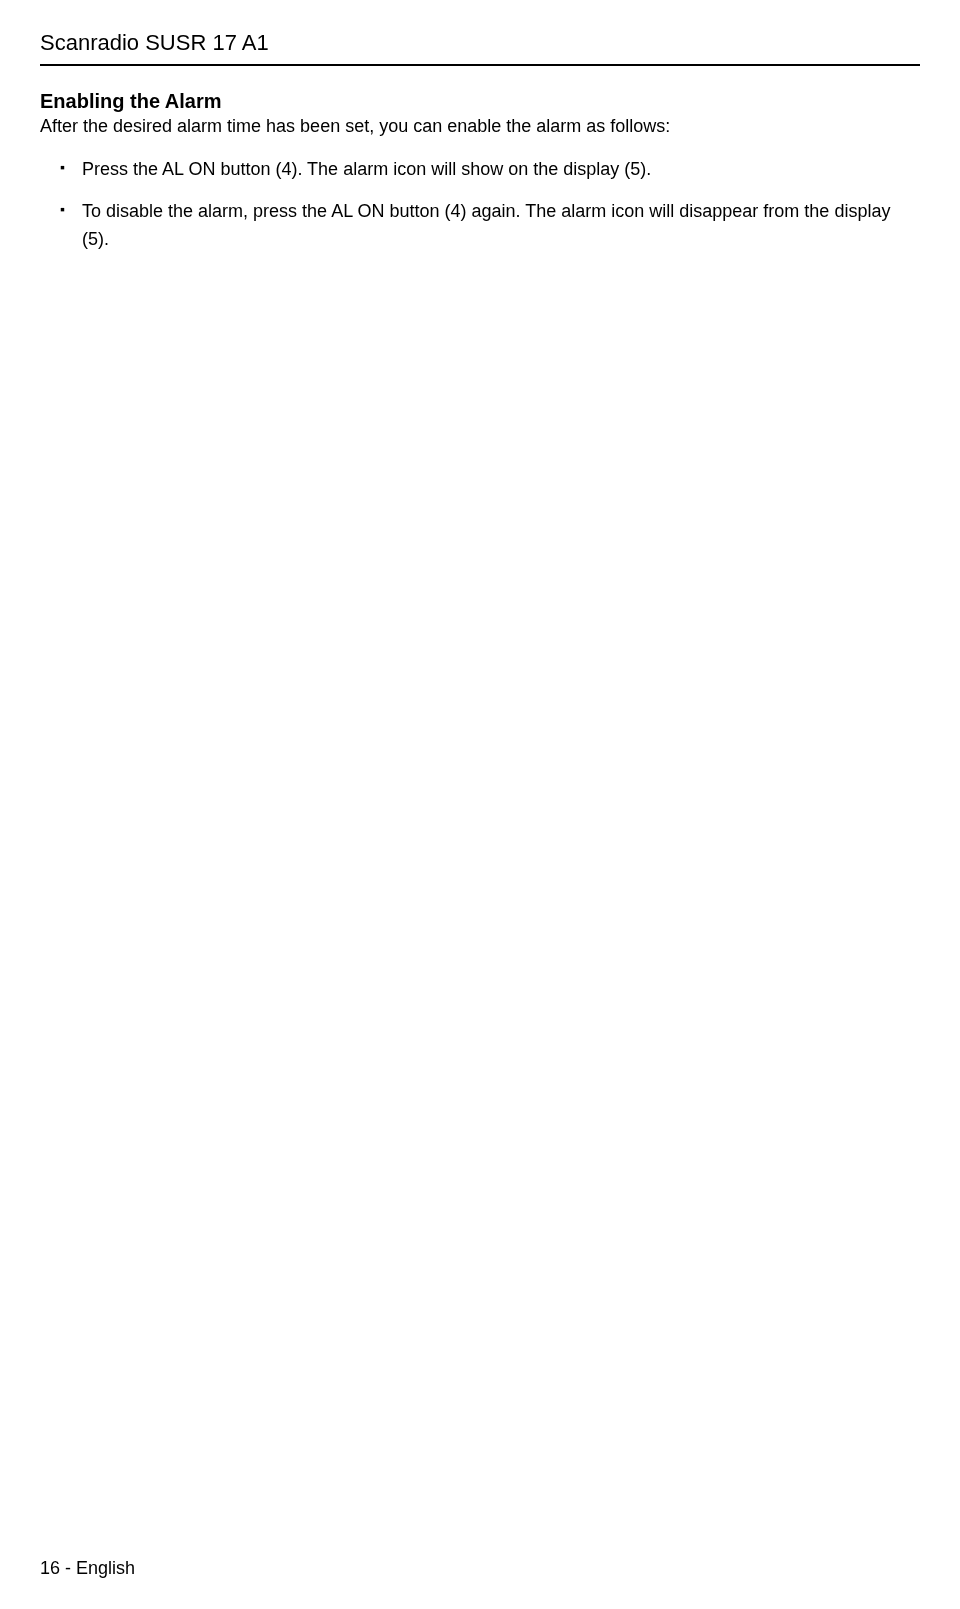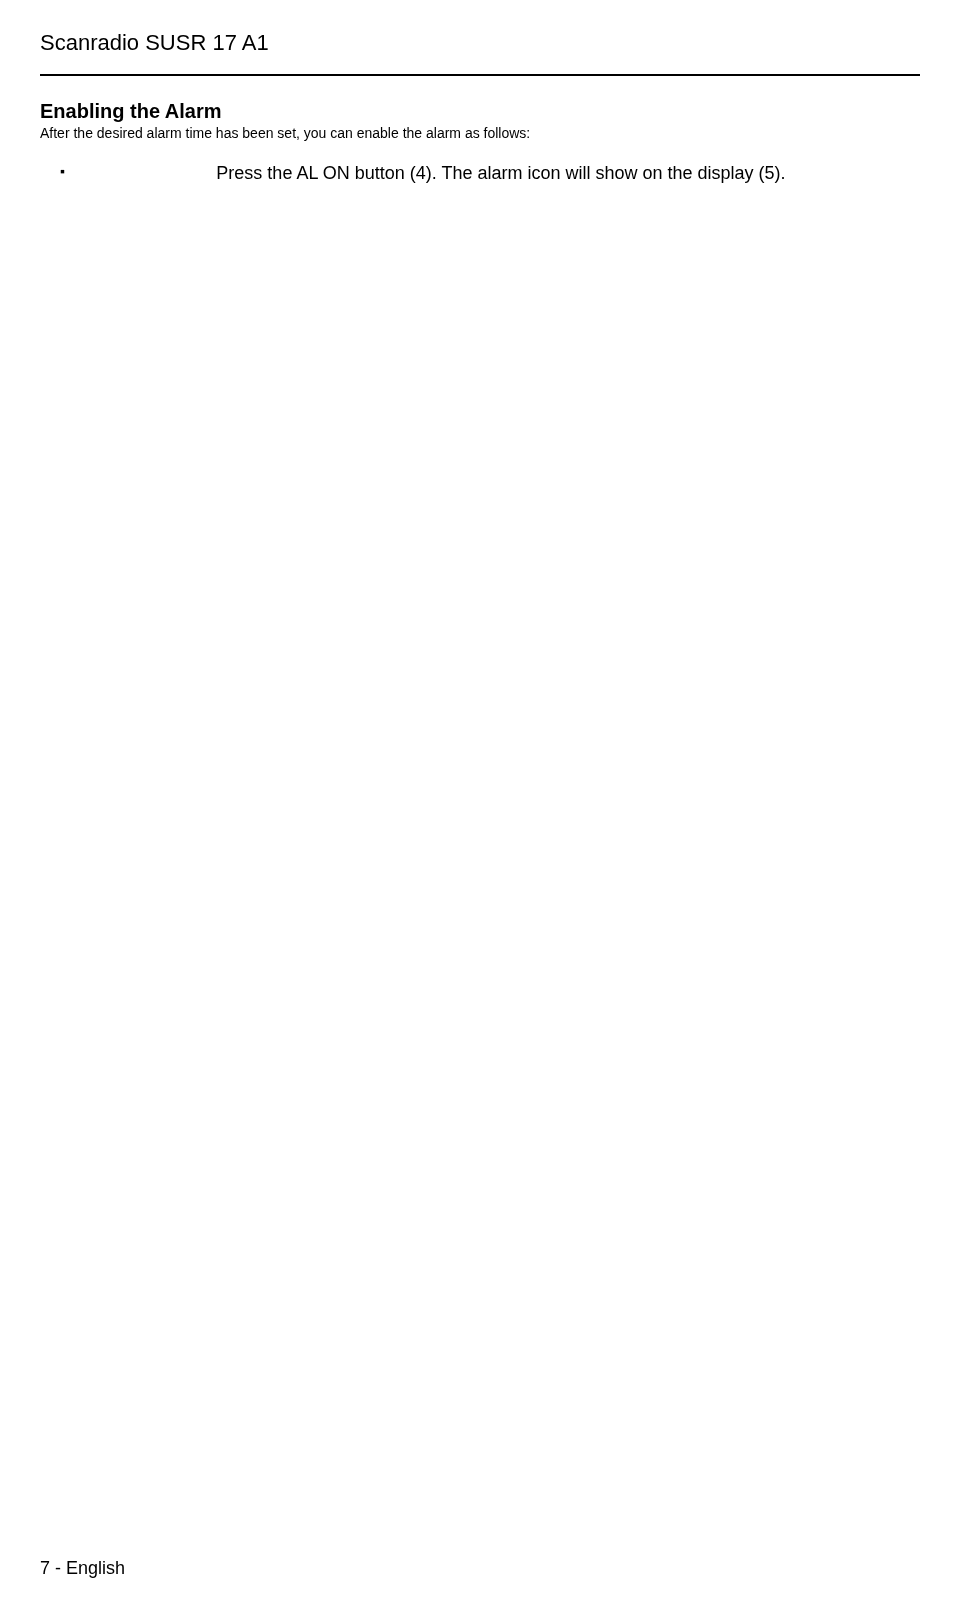--- a/index.html
+++ b/index.html
@@ -20,42 +20,41 @@
 
     .page-container {
       padding: 30px 40px 60px 40px;
       max-width: 960px;
     }
 
     .header-title {
       font-size: 22px;
       font-weight: normal;
       color: #000;
-      padding-bottom: 18px;
+      padding-bottom: 8px;
       border-bottom: 2px solid #000;
       margin-bottom: 24px;
     }
 
     .section-heading {
       font-size: 20px;
       font-weight: bold;
       margin-bottom: 0;
     }
 
     .intro-text {
-      font-size: 14px;
+      font-size: 18px;
       margin-bottom: 16px;
       line-height: 1.5;
     }
 
     .bullet-list {
       list-style: none;
       padding: 0;
       margin: 16px 0 0 20px;
-      text-align: center;
     }
 
     .bullet-list li {
       position: relative;
       padding-left: 22px;
       margin-bottom: 14px;
       font-size: 18px;
       line-height: 1.55;
     }
 
@@ -84,17 +83,20 @@
   <div class="header-title">Scanradio SUSR 17 A1</div>
 
   <div class="section-heading">Enabling the Alarm</div>
 
   <p class="intro-text">After the desired alarm time has been set, you can enable the alarm as follows:</p>
 
   <ul class="bullet-list">
     <li>
       <span>Press the AL ON button (4). The alarm icon will show on the display (5).</span>
     </li>
+    <li>
+      <span>To disable the alarm, press the AL ON button (4) again. The alarm icon will disappear from the display (5).</span>
+    </li>
   </ul>
 
 </div>
 
-<div class="footer">7 - English</div>
+<div class="footer">16 - English</div>
 
 </body></html>

